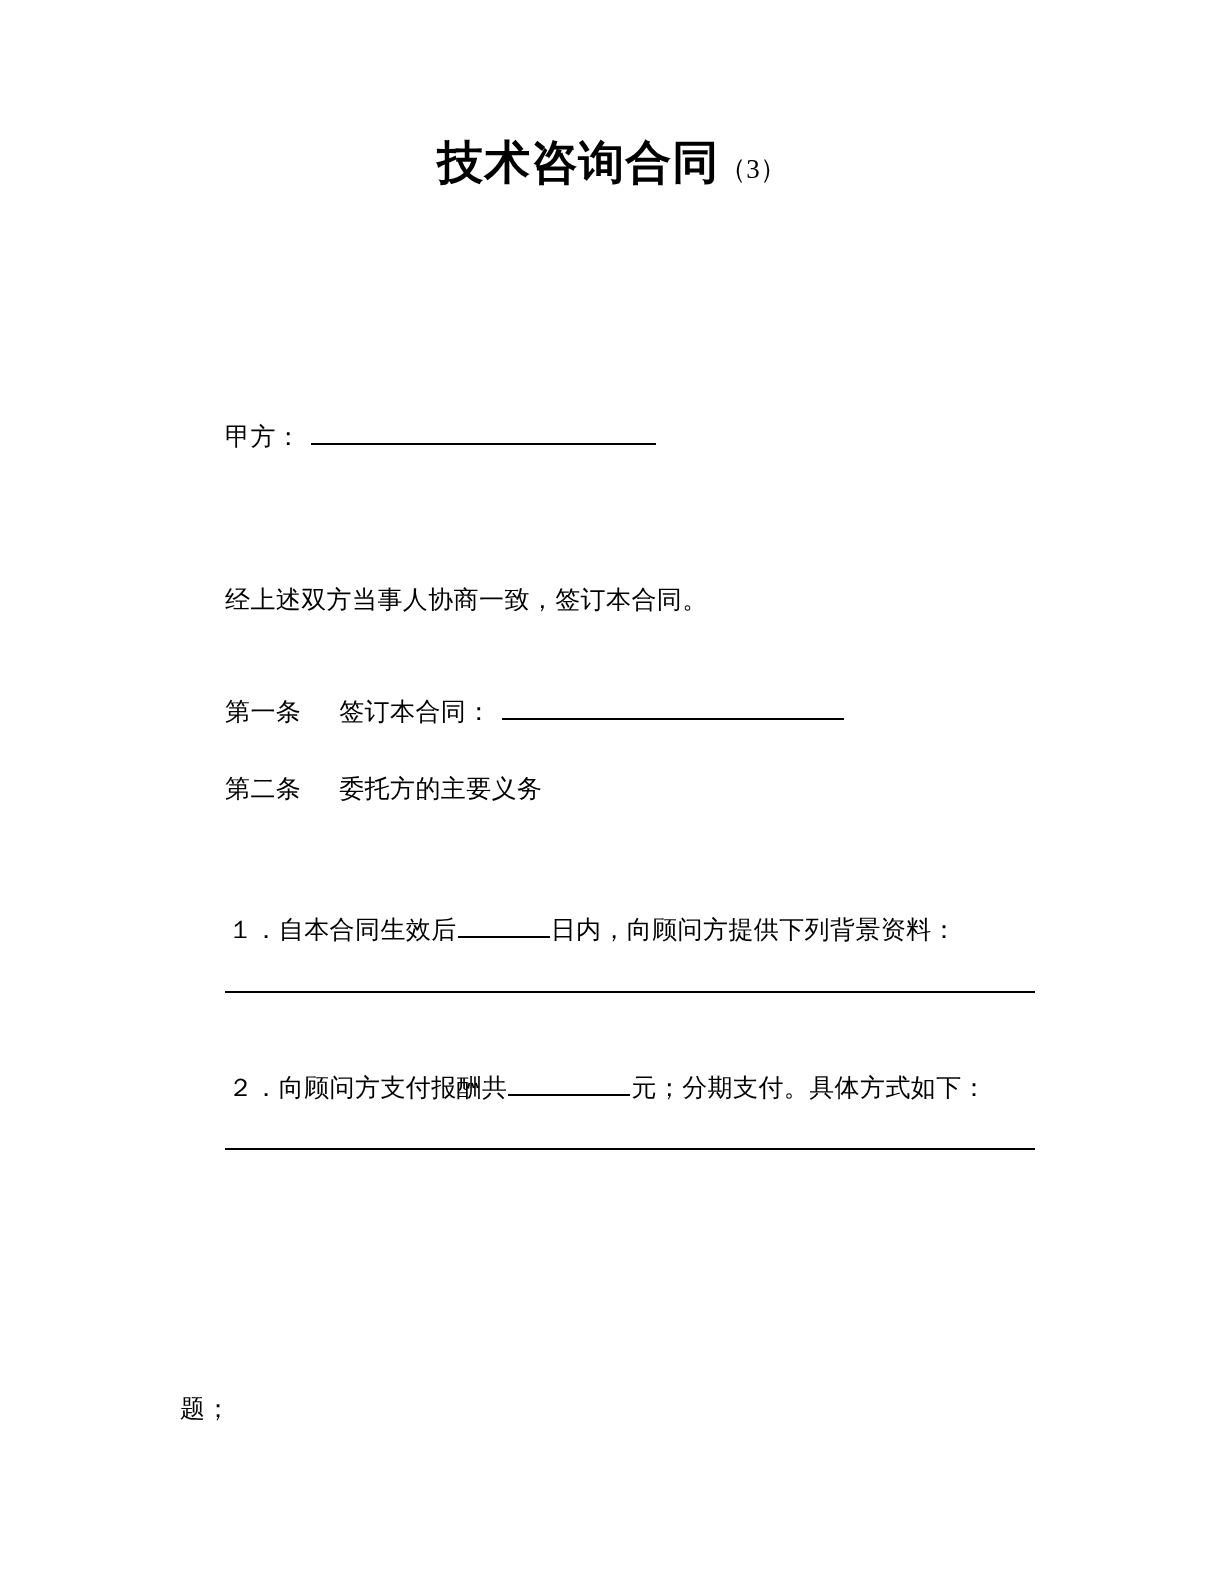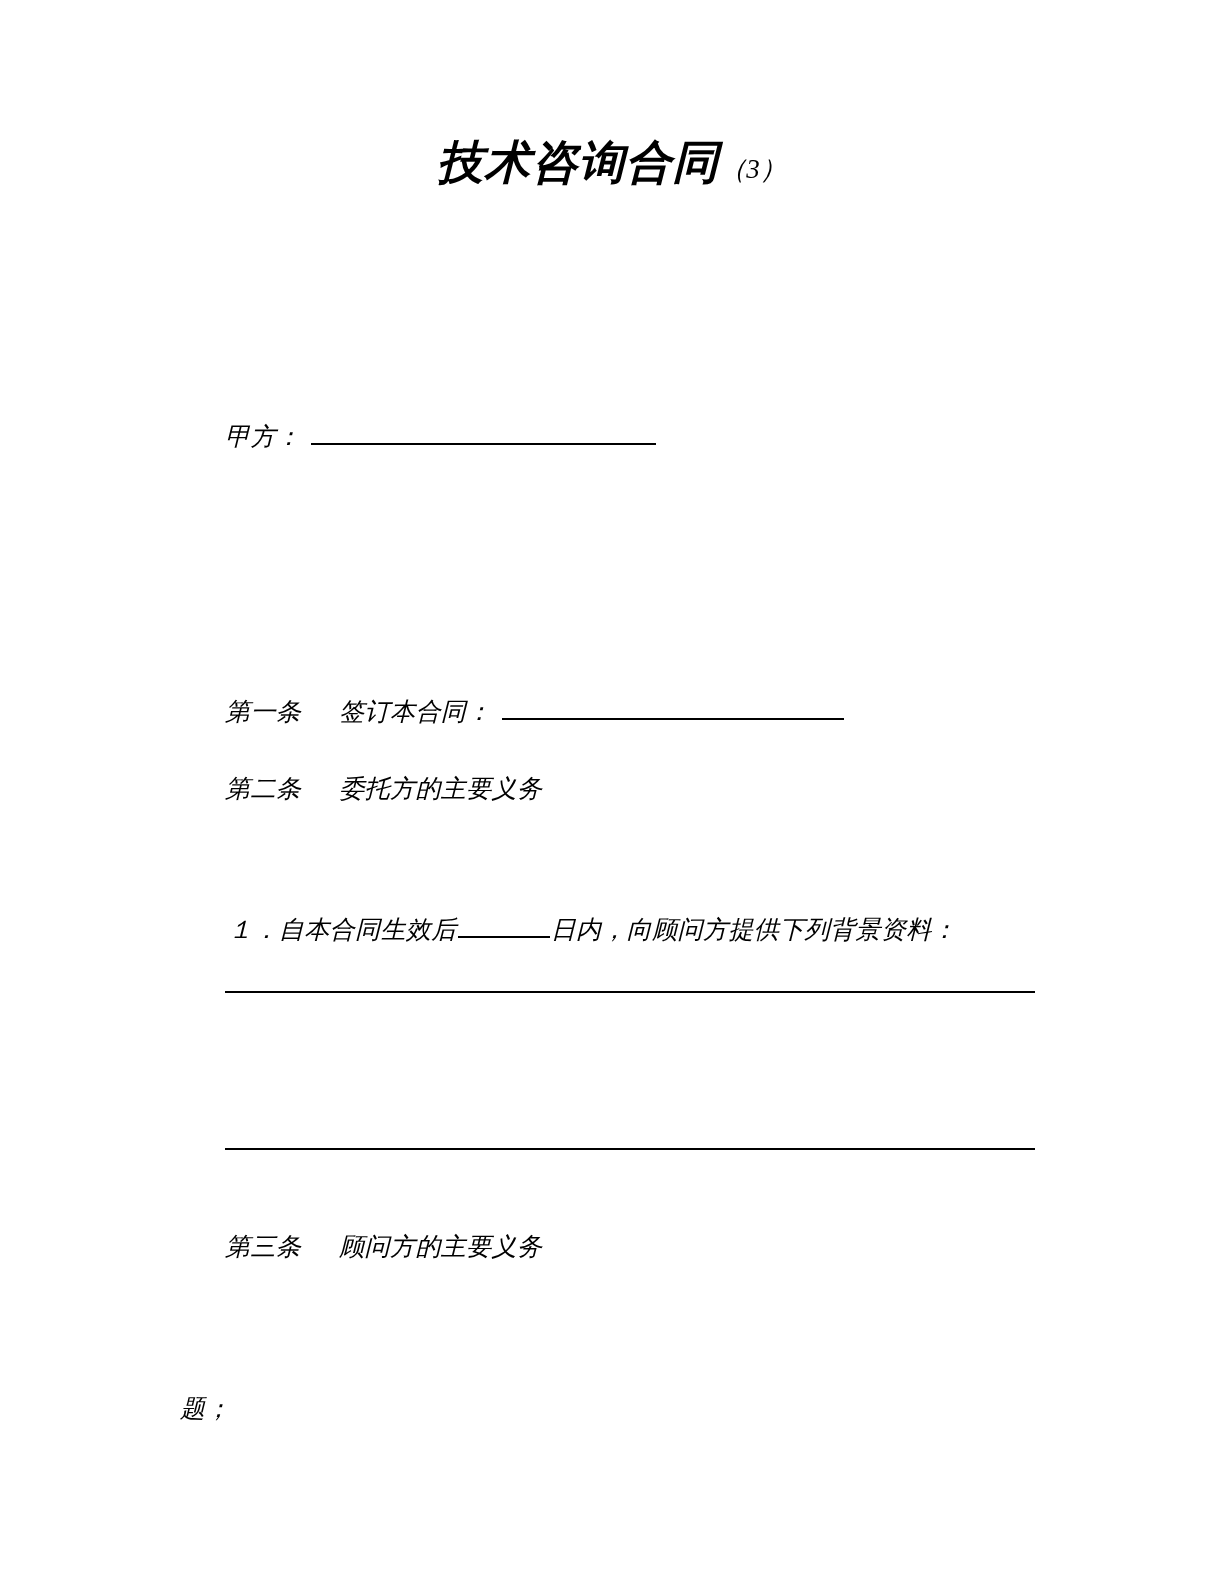--- a/index.html
+++ b/index.html
@@ -14,21 +14,20 @@
     font-family: "Liberation Serif", "DejaVu Serif", serif;
     color: #000000;
     overflow: hidden;
   }
 
   .page {
     position: relative;
     width: 1224px;
     height: 1584px;
     box-sizing: border-box;
-    font-style: italic;
   }
 
   
   .doc-title {
     position: absolute;
     left: 0;
     top: 132px;
     width: 1224px;
     text-align: center;
     white-space: nowrap;
@@ -99,38 +98,39 @@
 
   <div class="doc-title">
     <span class="title-main">技术咨询合同</span><span class="title-suffix">（3）</span>
   </div>
 
   <div class="line" style="left:225px; top:420px;">
     <span class="txt">甲方：</span><span class="rule-inline" style="width:345px;"></span>
   </div>
 
 
+  <div class="line" style="left:225px; top:583px;">经上述双方当事人协商一致，签订本合同。</div>
 
   <div class="line" style="left:225px; top:695px;">
     <span class="txt">第一条</span><span class="txt" style="display:inline-block;width:38px;"></span><span class="txt">签订本合同：</span><span class="rule-inline" style="width:342px;"></span>
   </div>
 
   <div class="line" style="left:225px; top:772px;">
     <span class="txt">第二条</span><span class="txt" style="display:inline-block;width:38px;"></span><span class="txt">委托方的主要义务</span>
   </div>
 
   <div class="line" style="left:228px; top:912px;">
     <span class="num">１．</span><span class="txt">自本合同生效后</span><span class="blank" style="width:92px;"></span><span class="txt">日内，向顾问方提供下列背景资料：</span>
   </div>
 
   <div class="rule-full" style="left:225px; top:991px; width:810px;"></div>
 
+  <div class="line" style="left:228px; top:1070px;">
+    <span class="num">２．</span><span class="txt">向顾问方支付报酬共</span><span class="blank" style="width:122px;"></span><span class="txt">元；分期支付。具体方式如下：</span>
+  </div>
 
   <div class="rule-full" style="left:225px; top:1148px; width:810px;"></div>
 
-  <div class="line" style="left:225px; top:1230px;">
-    <span class="txt">第三条</span><span class="txt" style="display:inline-block;width:38px;"></span><span class="txt">顾问方的主要义务</span>
-  </div>
 
 
   <div class="line" style="left:180px; top:1392px;">题；</div>
 
 </div>
 
 </body></html>

